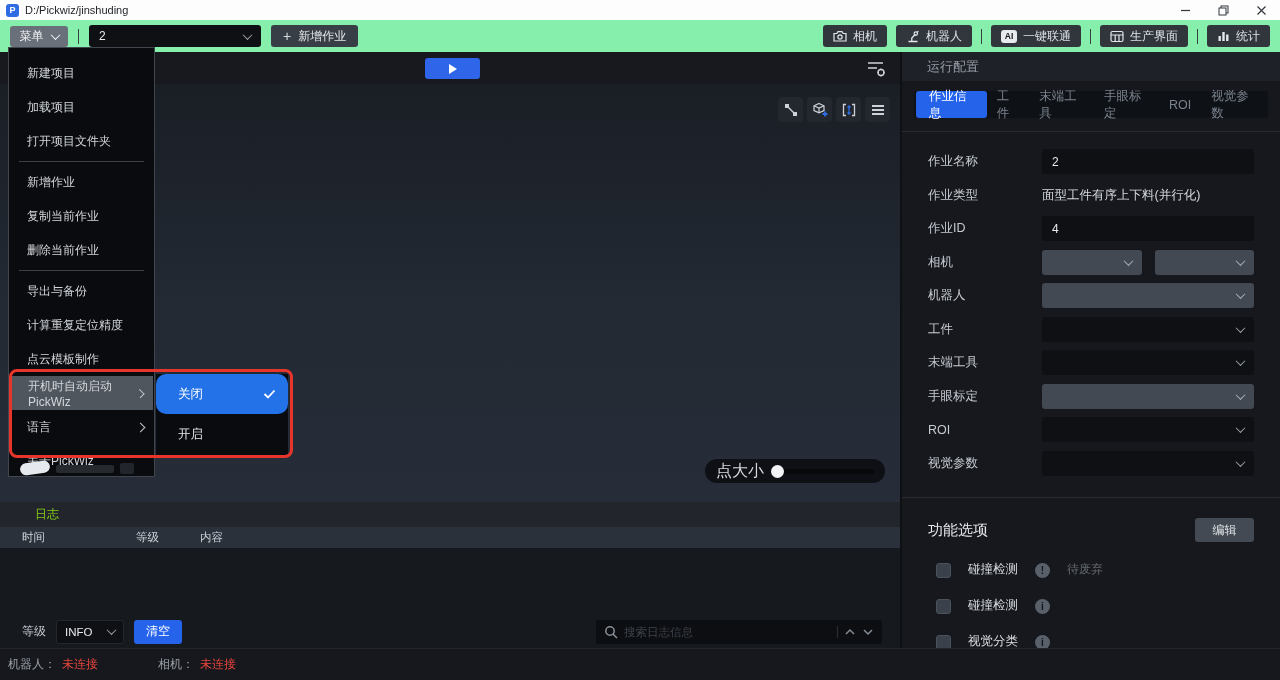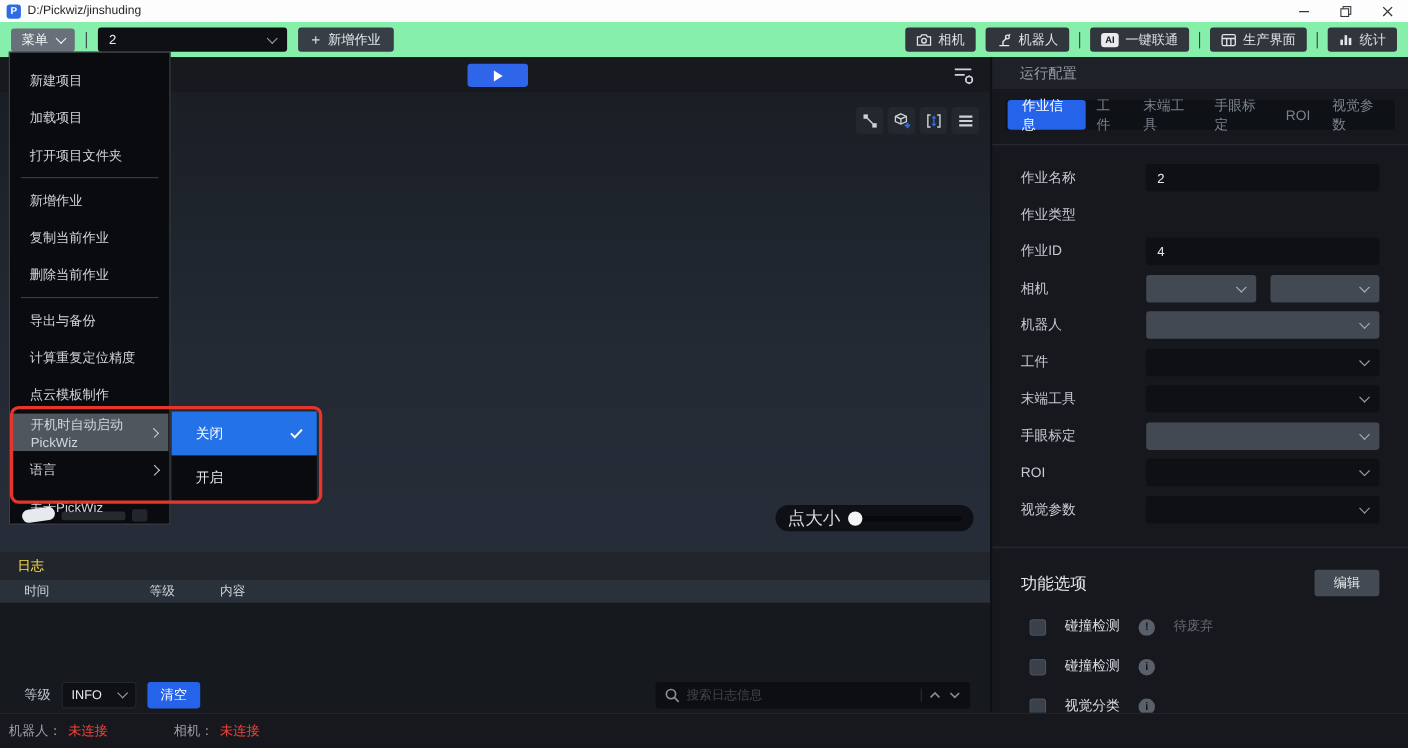--- a/index.html
+++ b/index.html
@@ -53,22 +53,22 @@
   .vp-tool { width:25px; height:25px; background:#23272e; border-radius:4px; display:flex;
     align-items:center; justify-content:center; color:#cdd2d8; }
   .pointsize { position:absolute; left:705px; top:375px; width:180px; height:24px;
     background:rgba(12,14,18,0.92); border-radius:12px; display:flex; align-items:center; padding:0 11px; gap:8px; }
   .ps-label { font-size:16px; color:#d5d9de; white-space:nowrap; }
   .ps-track { flex:1; height:5px; background:#07080a; border-radius:3px; position:relative; }
   .ps-knob { position:absolute; left:-1px; top:-4px; width:13px; height:13px; background:#f2f4f6; border-radius:50%; }
 
   
   .log-panel { height:146px; background:#16191e; display:flex; flex-direction:column; }
-  .log-header { height:25px; background:#22262c; display:flex; align-items:center; padding-left:16px;
-    color:#fde047; font-size:12px; }
+  .log-header { height:25px; background:#22262c; display:flex; align-items:center; padding-left:35px;
+    color:#84cc16; font-size:12px; }
   .log-cols { height:21px; background:#2b313a; display:flex; align-items:center; color:#cfd4da; font-size:11.5px; }
   .log-col.time { width:136px; padding-left:22px; }
   .log-col.level { width:64px; }
   .log-col.content { flex:1; }
   .log-body { flex:1; }
   .log-controls { height:33px; display:flex; align-items:center; padding:0 14px; gap:10px; }
   .level-label { color:#c6cbd2; margin-left:8px; }
   .level-select { width:68px; height:24px; background:#0e1013; border:1px solid #23272e; border-radius:3px;
     color:#e8eaee; display:flex; align-items:center; padding:0 8px; font-size:11.5px; }
   .level-select .chev { margin-left:auto; color:#9aa1a9; }
@@ -127,21 +127,21 @@
     border:1px solid #41464e; z-index:20; padding-top:8px; }
   .menu-item { height:34px; display:flex; align-items:center; padding:0 10px 0 18px; color:#d2d6db; font-size:12px; }
   .menu-item .chev { margin-left:auto; color:#c2c7cd; }
   .menu-item.highlighted { background:#50565e; margin:0 1px; }
   .menu-divider { border-top:1px solid #3a4047; margin:3px 10px; }
 
   
   .submenu { position:absolute; left:156px; top:374px; width:132px; height:81px; background:#0a0b0e;
     z-index:21; display:flex; flex-direction:column; }
   .submenu-item { height:40px; display:flex; align-items:center; padding:0 12px 0 22px; color:#e4e7eb; font-size:12.5px; }
-  .submenu-item.selected { background:#2472e8; color:#fff; }
+  .submenu-item.selected { background:#2472e8; color:#fff;border-radius:10px; }
   .submenu-item .check { margin-left:auto; color:#fff; }
 
   
   .annotation-rect { position:absolute; left:9px; top:369px; width:284px; height:89px;
     border:3px solid #e8352b; border-radius:8px; z-index:30; pointer-events:none; }
 
   
   .gizmo-blob { position:absolute; left:20px; top:462px; width:30px; height:12px; background:#e6e9ee;
     border-radius:6px; transform:rotate(-8deg); z-index:25; }
   .gizmo-frag1 { position:absolute; left:56px; top:465px; width:58px; height:8px; background:#4a5058;
@@ -340,20 +340,21 @@
       </div>
       <div class="cfg-divider"></div>
 
       <div class="cfg-form">
         <div class="form-row">
           <div class="form-label">作业名称</div>
           <input class="form-input" value="2" style="">
         </div>
         <div class="form-row">
           <div class="form-label">作业类型</div>
+          <div class="form-text">面型工件有序上下料(并行化)</div>
         </div>
         <div class="form-row">
           <div class="form-label">作业ID</div>
           <input class="form-input" value="4" style="">
         </div>
         <div class="form-row">
           <div class="form-label">相机</div>
           <div class="dual">
             <div class="select gray">
                 <span class="chev down"></span>

